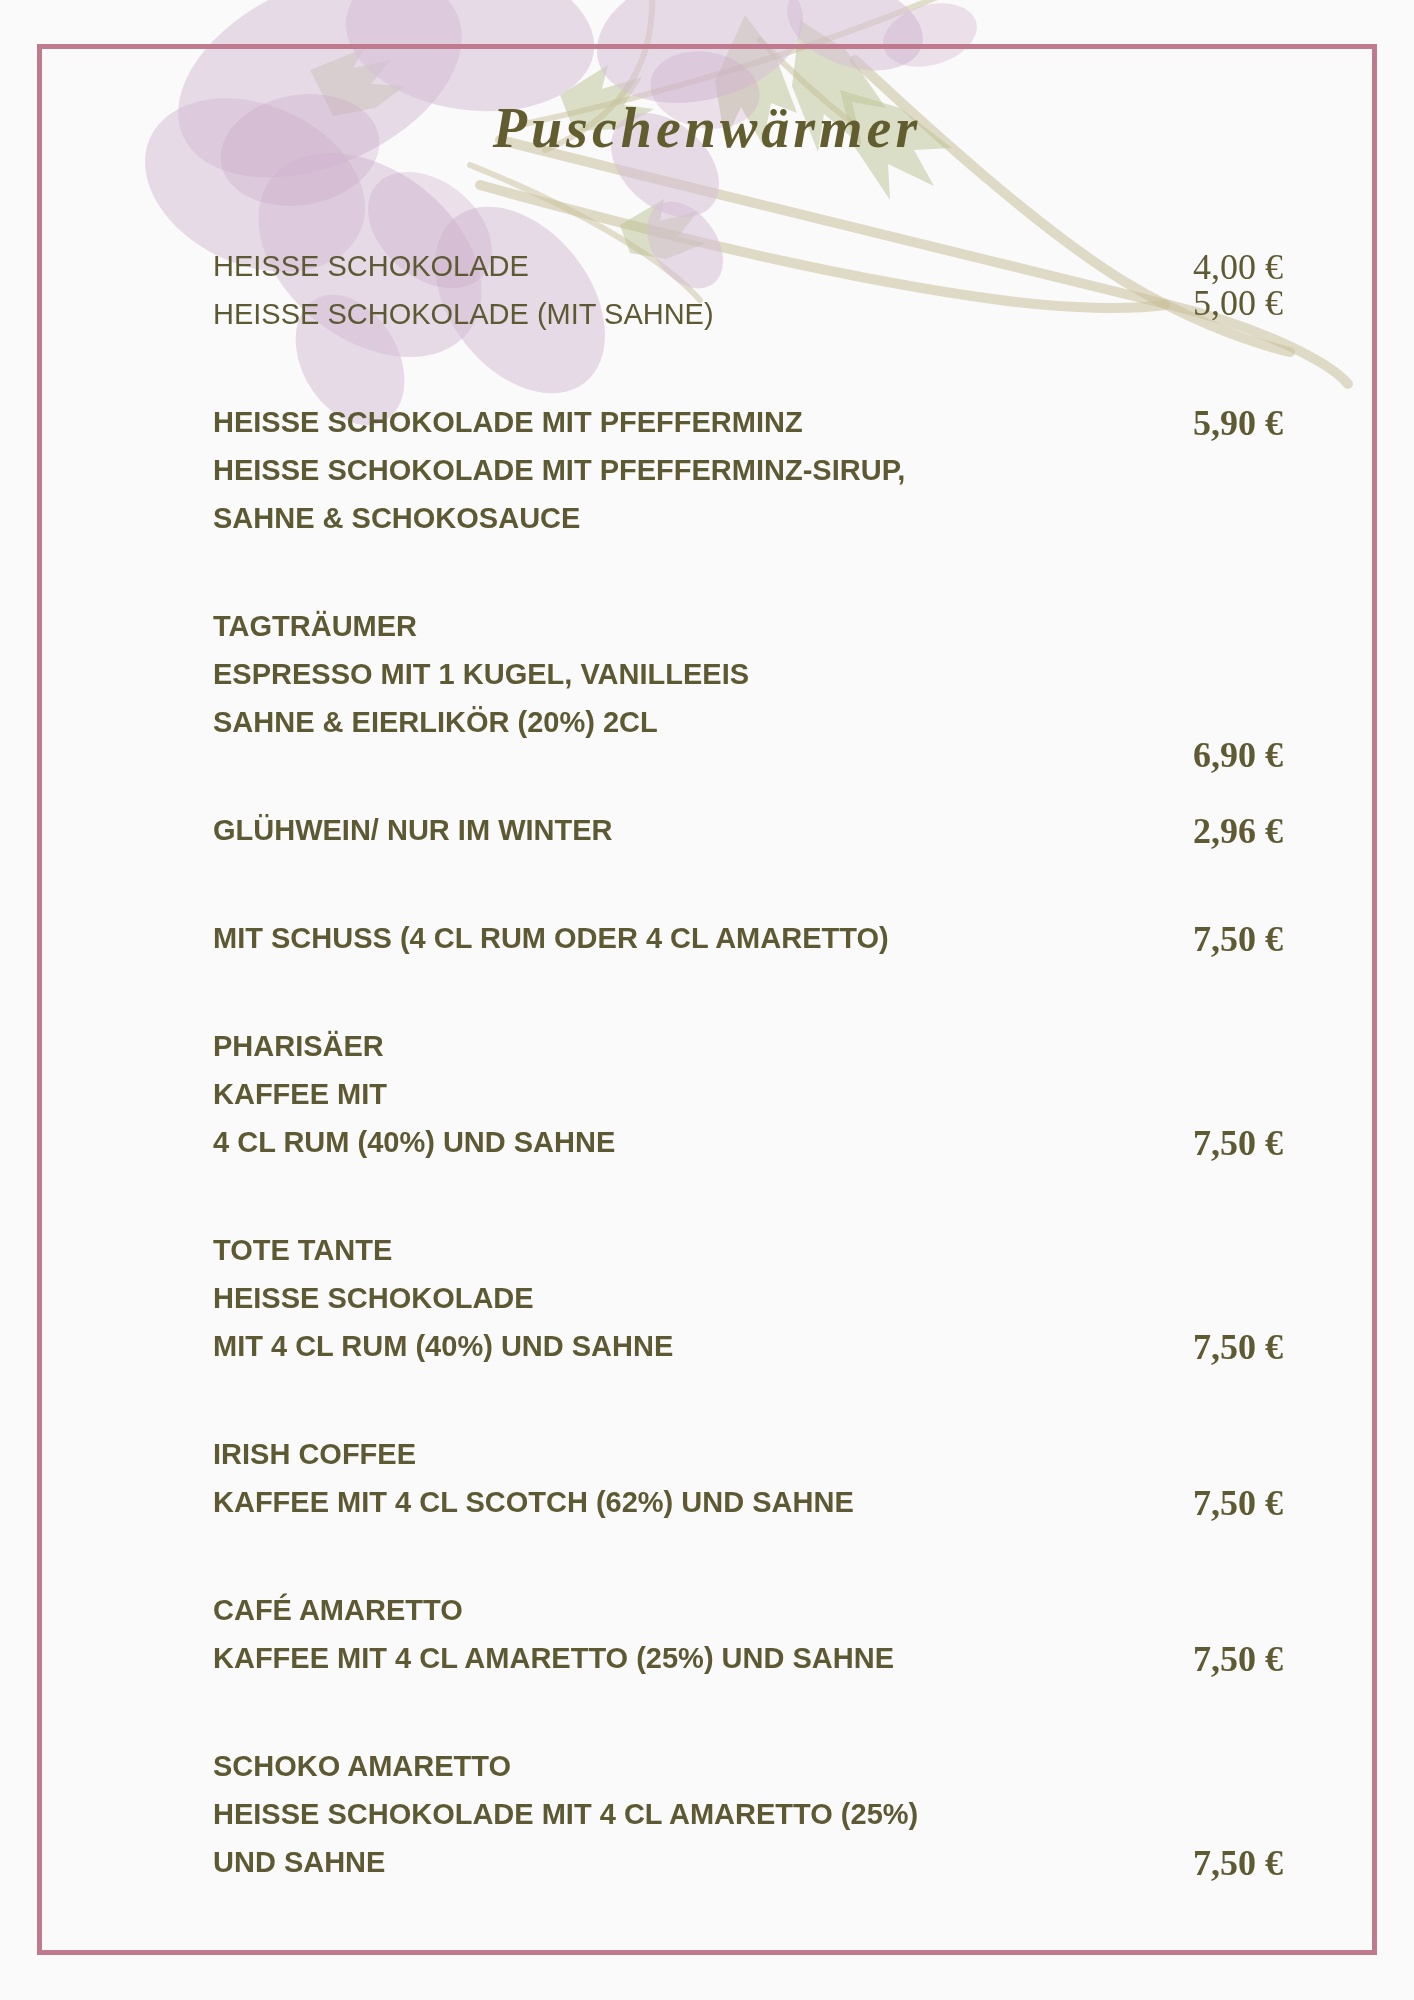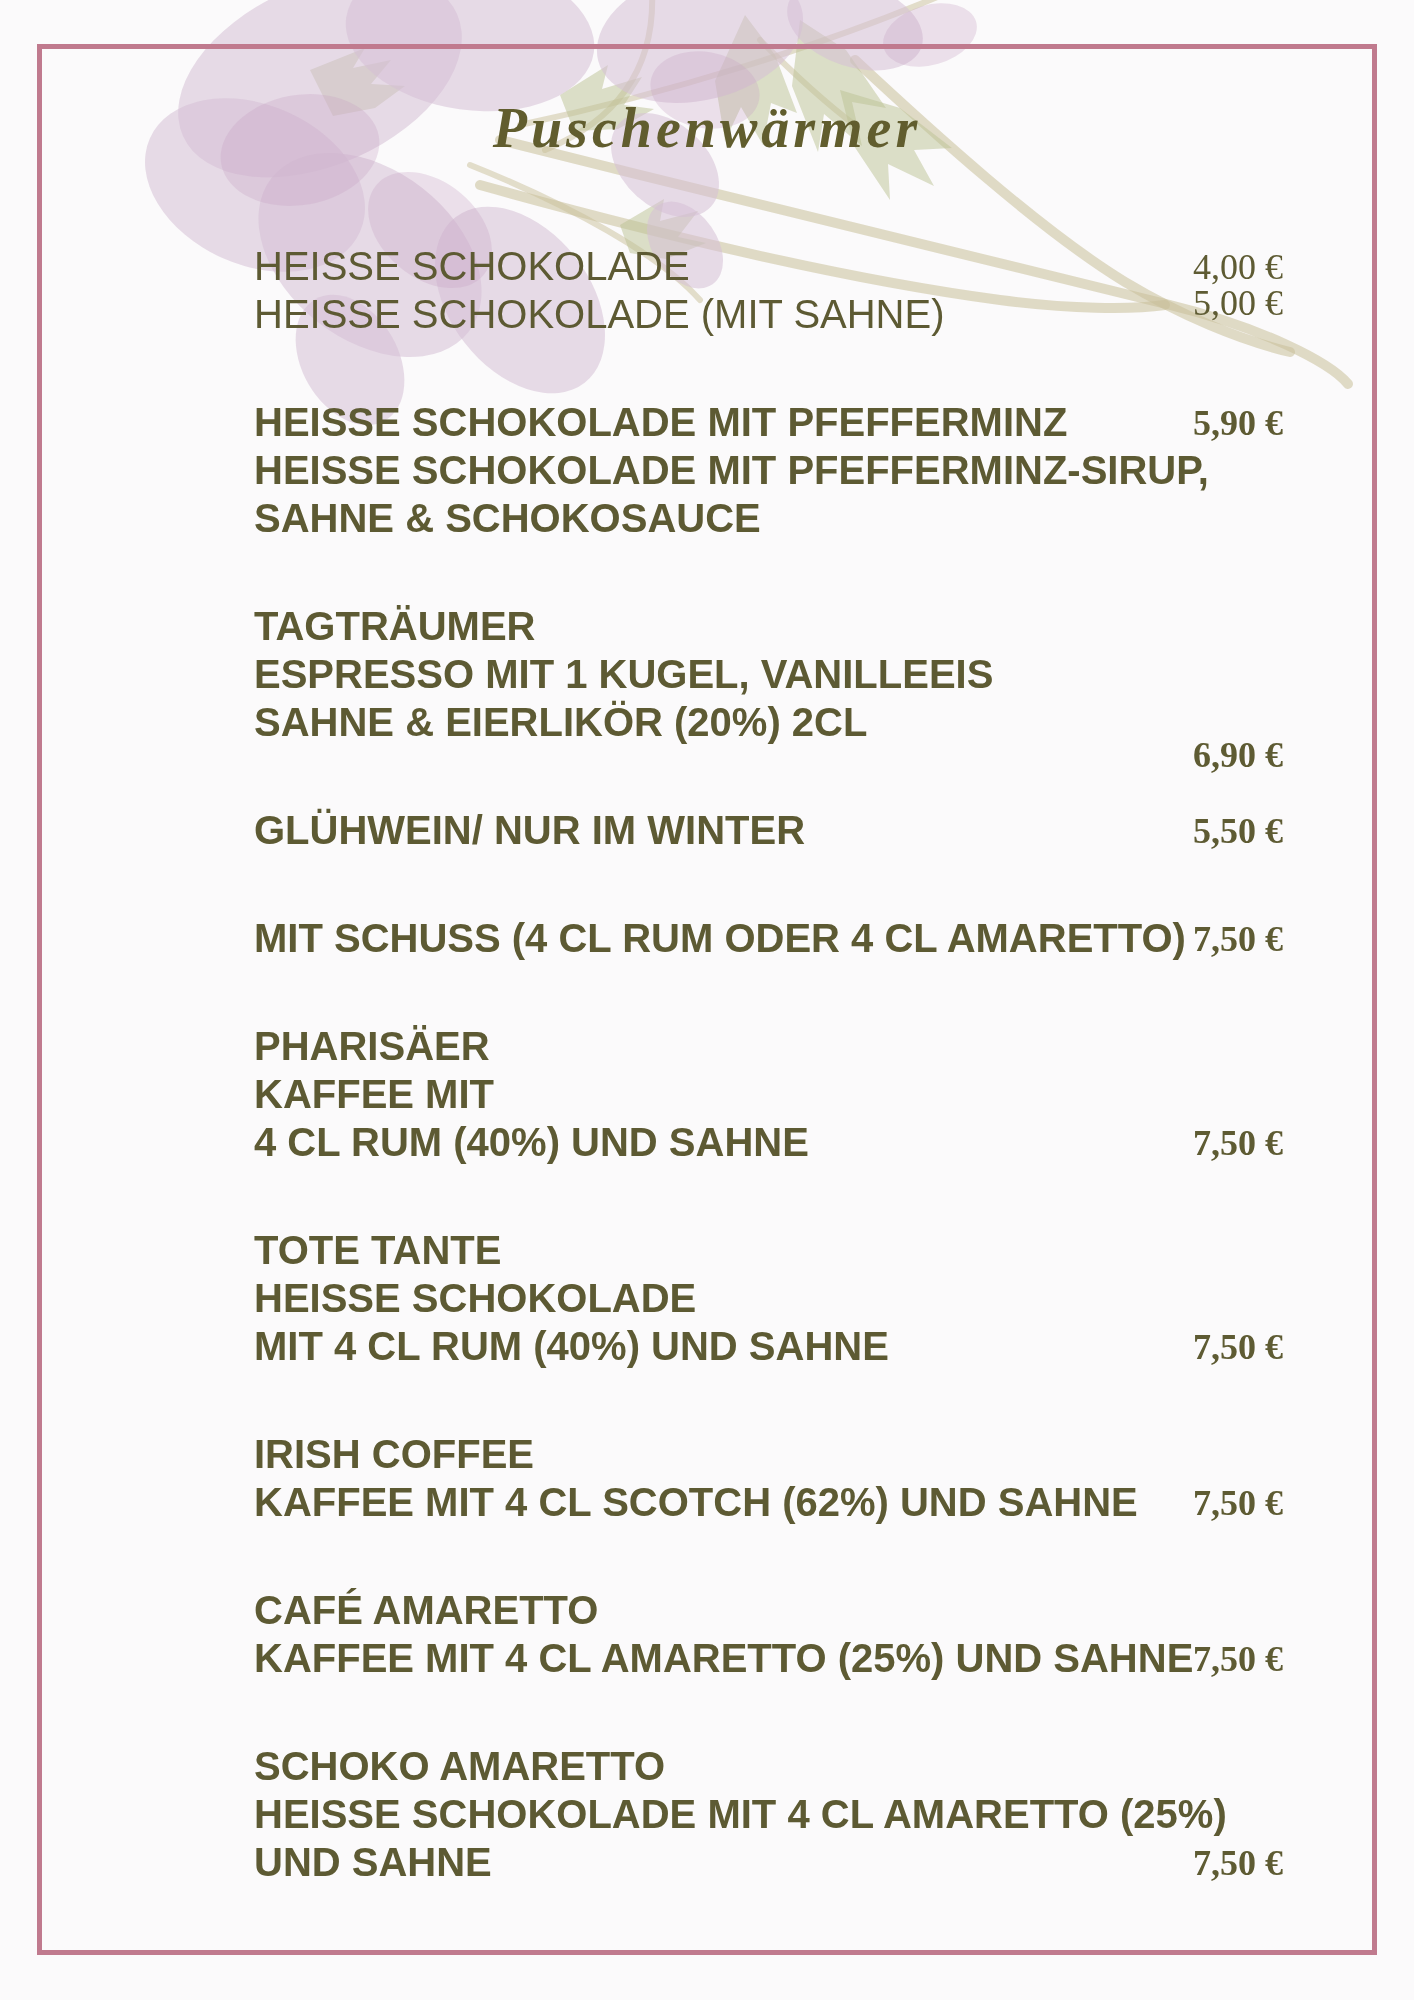--- a/index.html
+++ b/index.html
@@ -37,22 +37,22 @@
     font-style:italic;font-weight:bold;
     font-size:56px;letter-spacing:4px;
     color:var(--title);
   }
   .menu{
     position:absolute;left:213px;right:131px;top:242px;z-index:3;
   }
   .item{position:relative;}
   .item + .item{margin-top:60px;font-weight:bold;}
   .line{
-    font-size:40px;line-height:48px;height:48px;
-    color:var(--text);white-space:nowrap;margin-left:41px;
+    font-size:29px;line-height:48px;height:48px;
+    color:var(--text);white-space:nowrap;
   }
   .price{
     position:absolute;right:0;height:48px;line-height:50px;
     font-family:"Liberation Serif",serif;
     font-size:36px;color:var(--price);white-space:nowrap;
   }
 </style>
 </head>
 <body>
 
@@ -116,21 +116,21 @@
       <div class="price" style="top: 0px;">5,90 €</div>
     </div>
     <div class="item">
       <div class="line">TAGTRÄUMER</div>
       <div class="line">ESPRESSO MIT 1 KUGEL, VANILLEEIS</div>
       <div class="line">SAHNE &amp; EIERLIKÖR (20%) 2CL</div>
       <div class="price" style="top: 96px; margin-top: 32px;">6,90 €</div>
     </div>
     <div class="item">
       <div class="line">GLÜHWEIN/ NUR IM WINTER</div>
-      <div class="price" style="top: 0px;">5,50 €</div>
+      <div class="price" style="top: 0px;">2,96 €</div>
     </div>
     <div class="item">
       <div class="line">MIT SCHUSS (4 CL RUM ODER 4 CL AMARETTO)</div>
       <div class="price" style="top: 0px;">7,50 €</div>
     </div>
     <div class="item">
       <div class="line">PHARISÄER</div>
       <div class="line">KAFFEE MIT</div>
       <div class="line">4 CL RUM (40%) UND SAHNE</div>
       <div class="price" style="top: 96px;">7,50 €</div>

